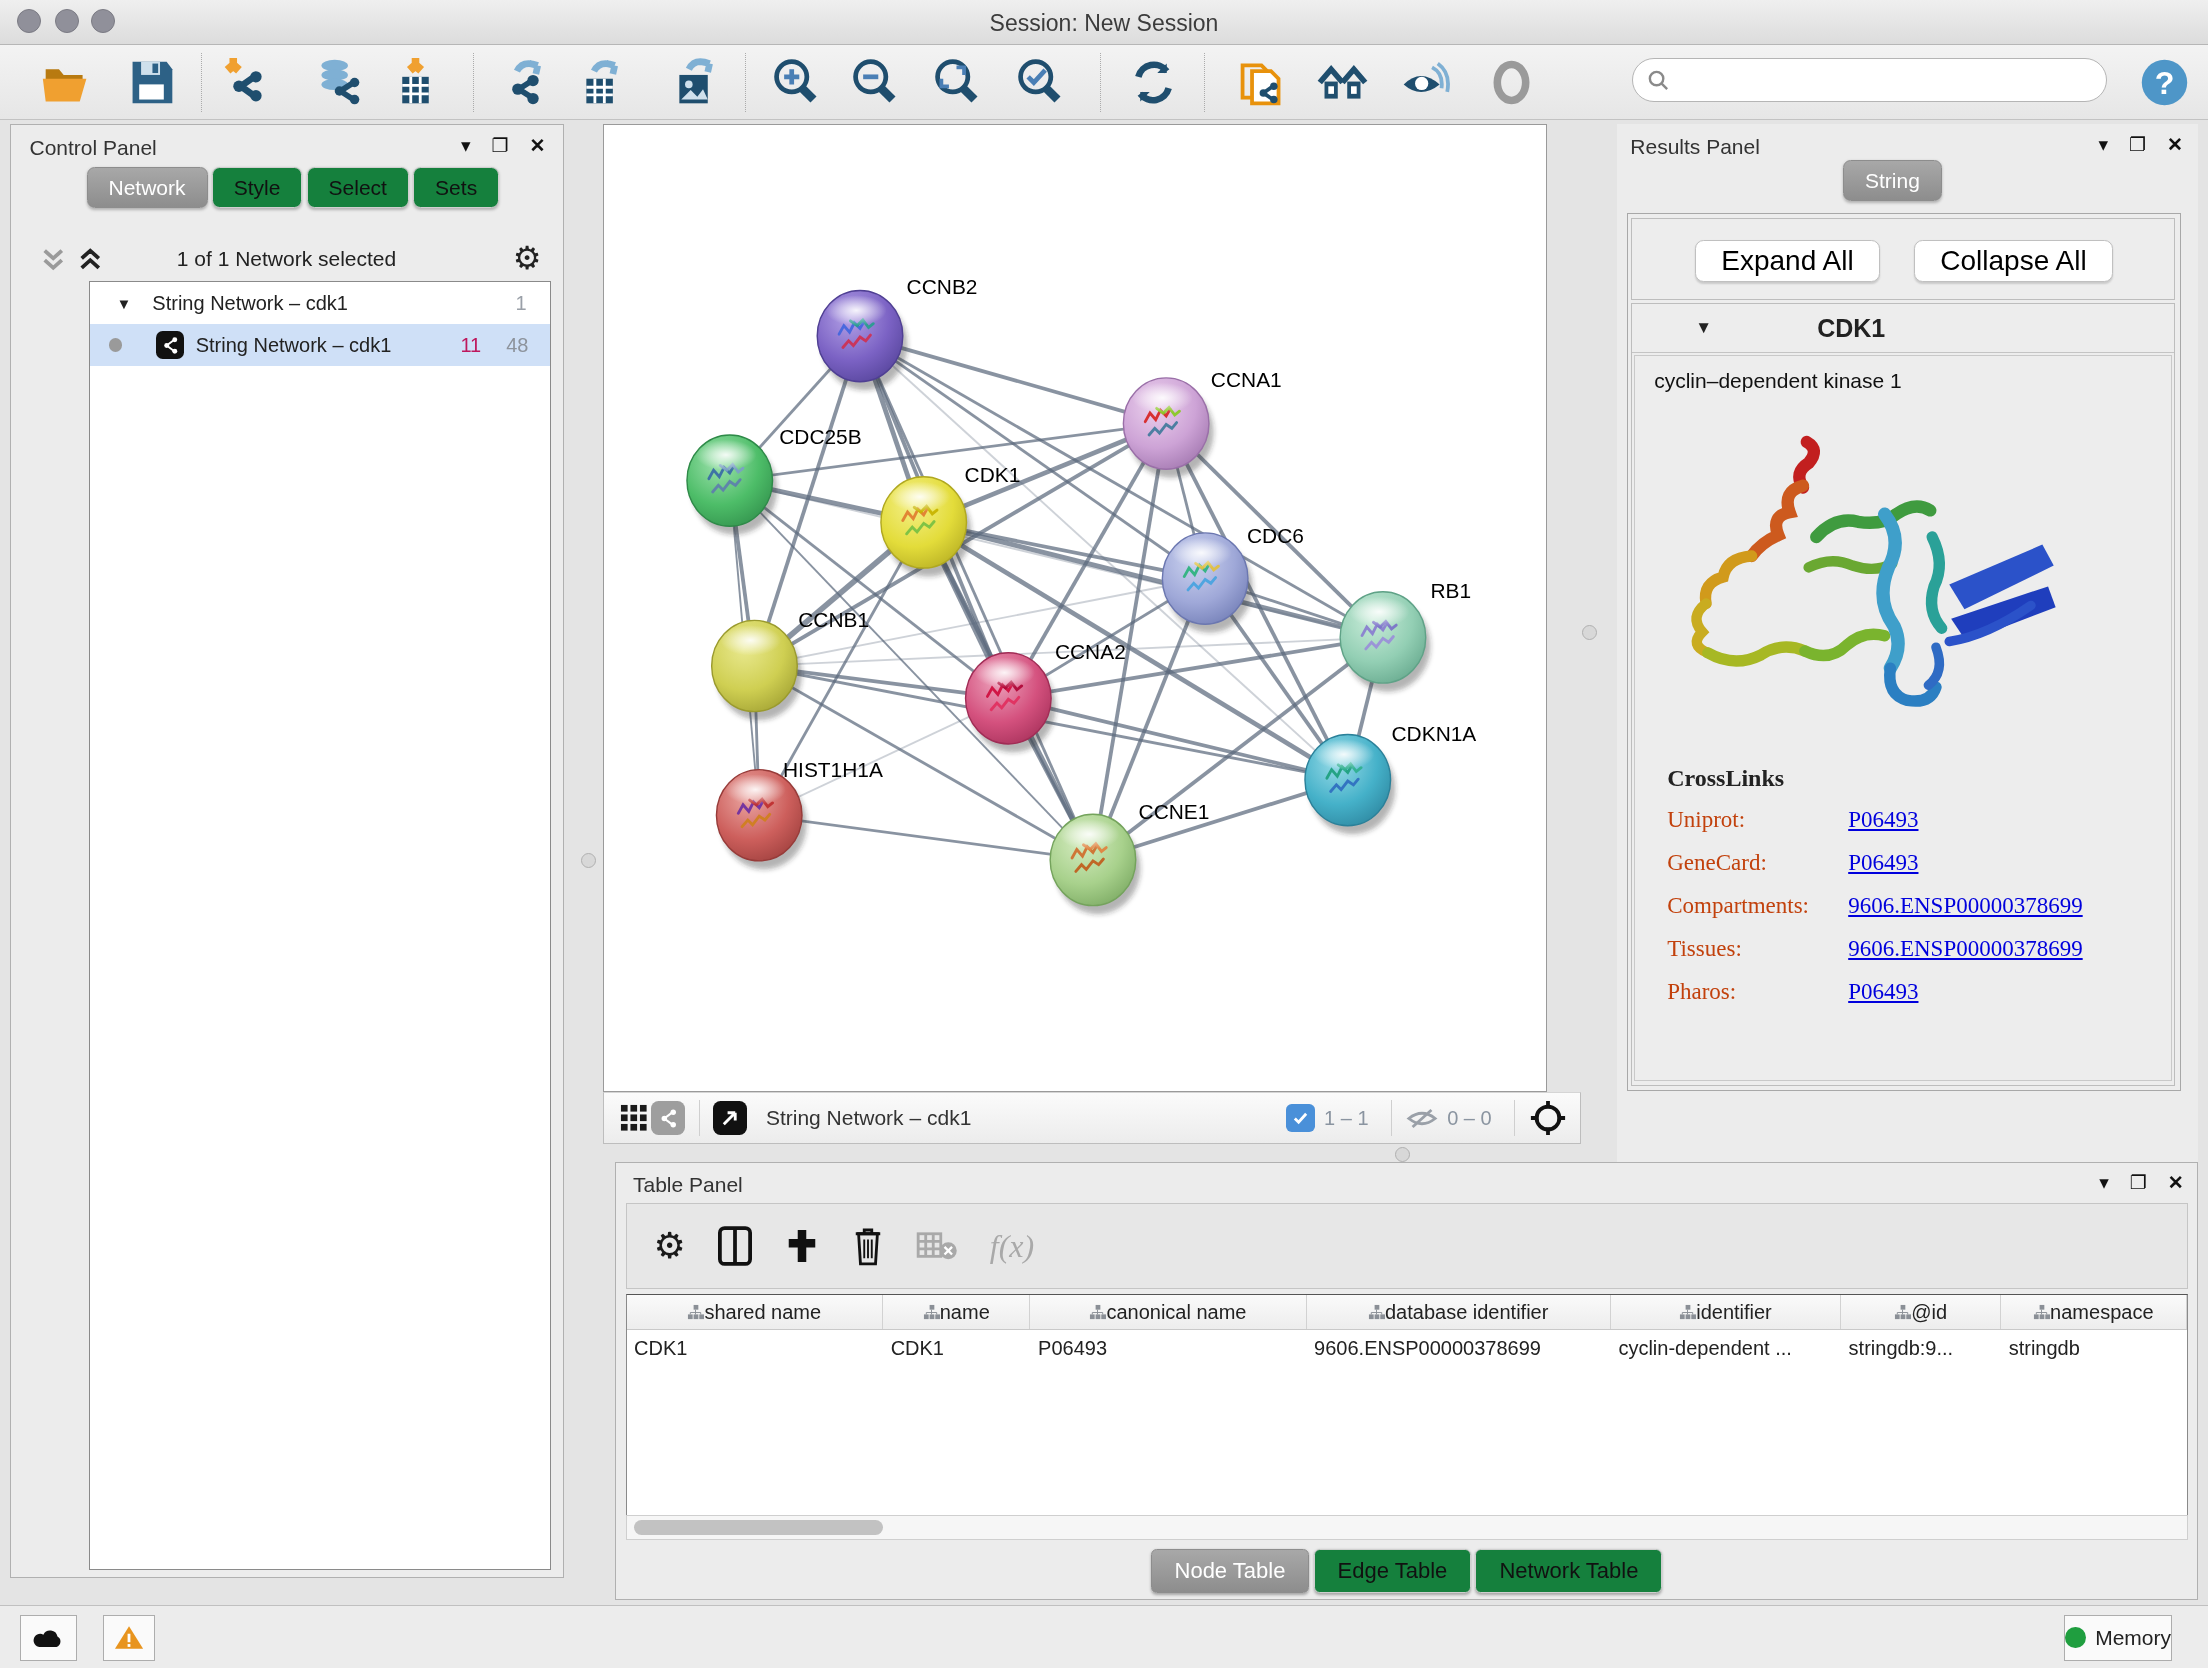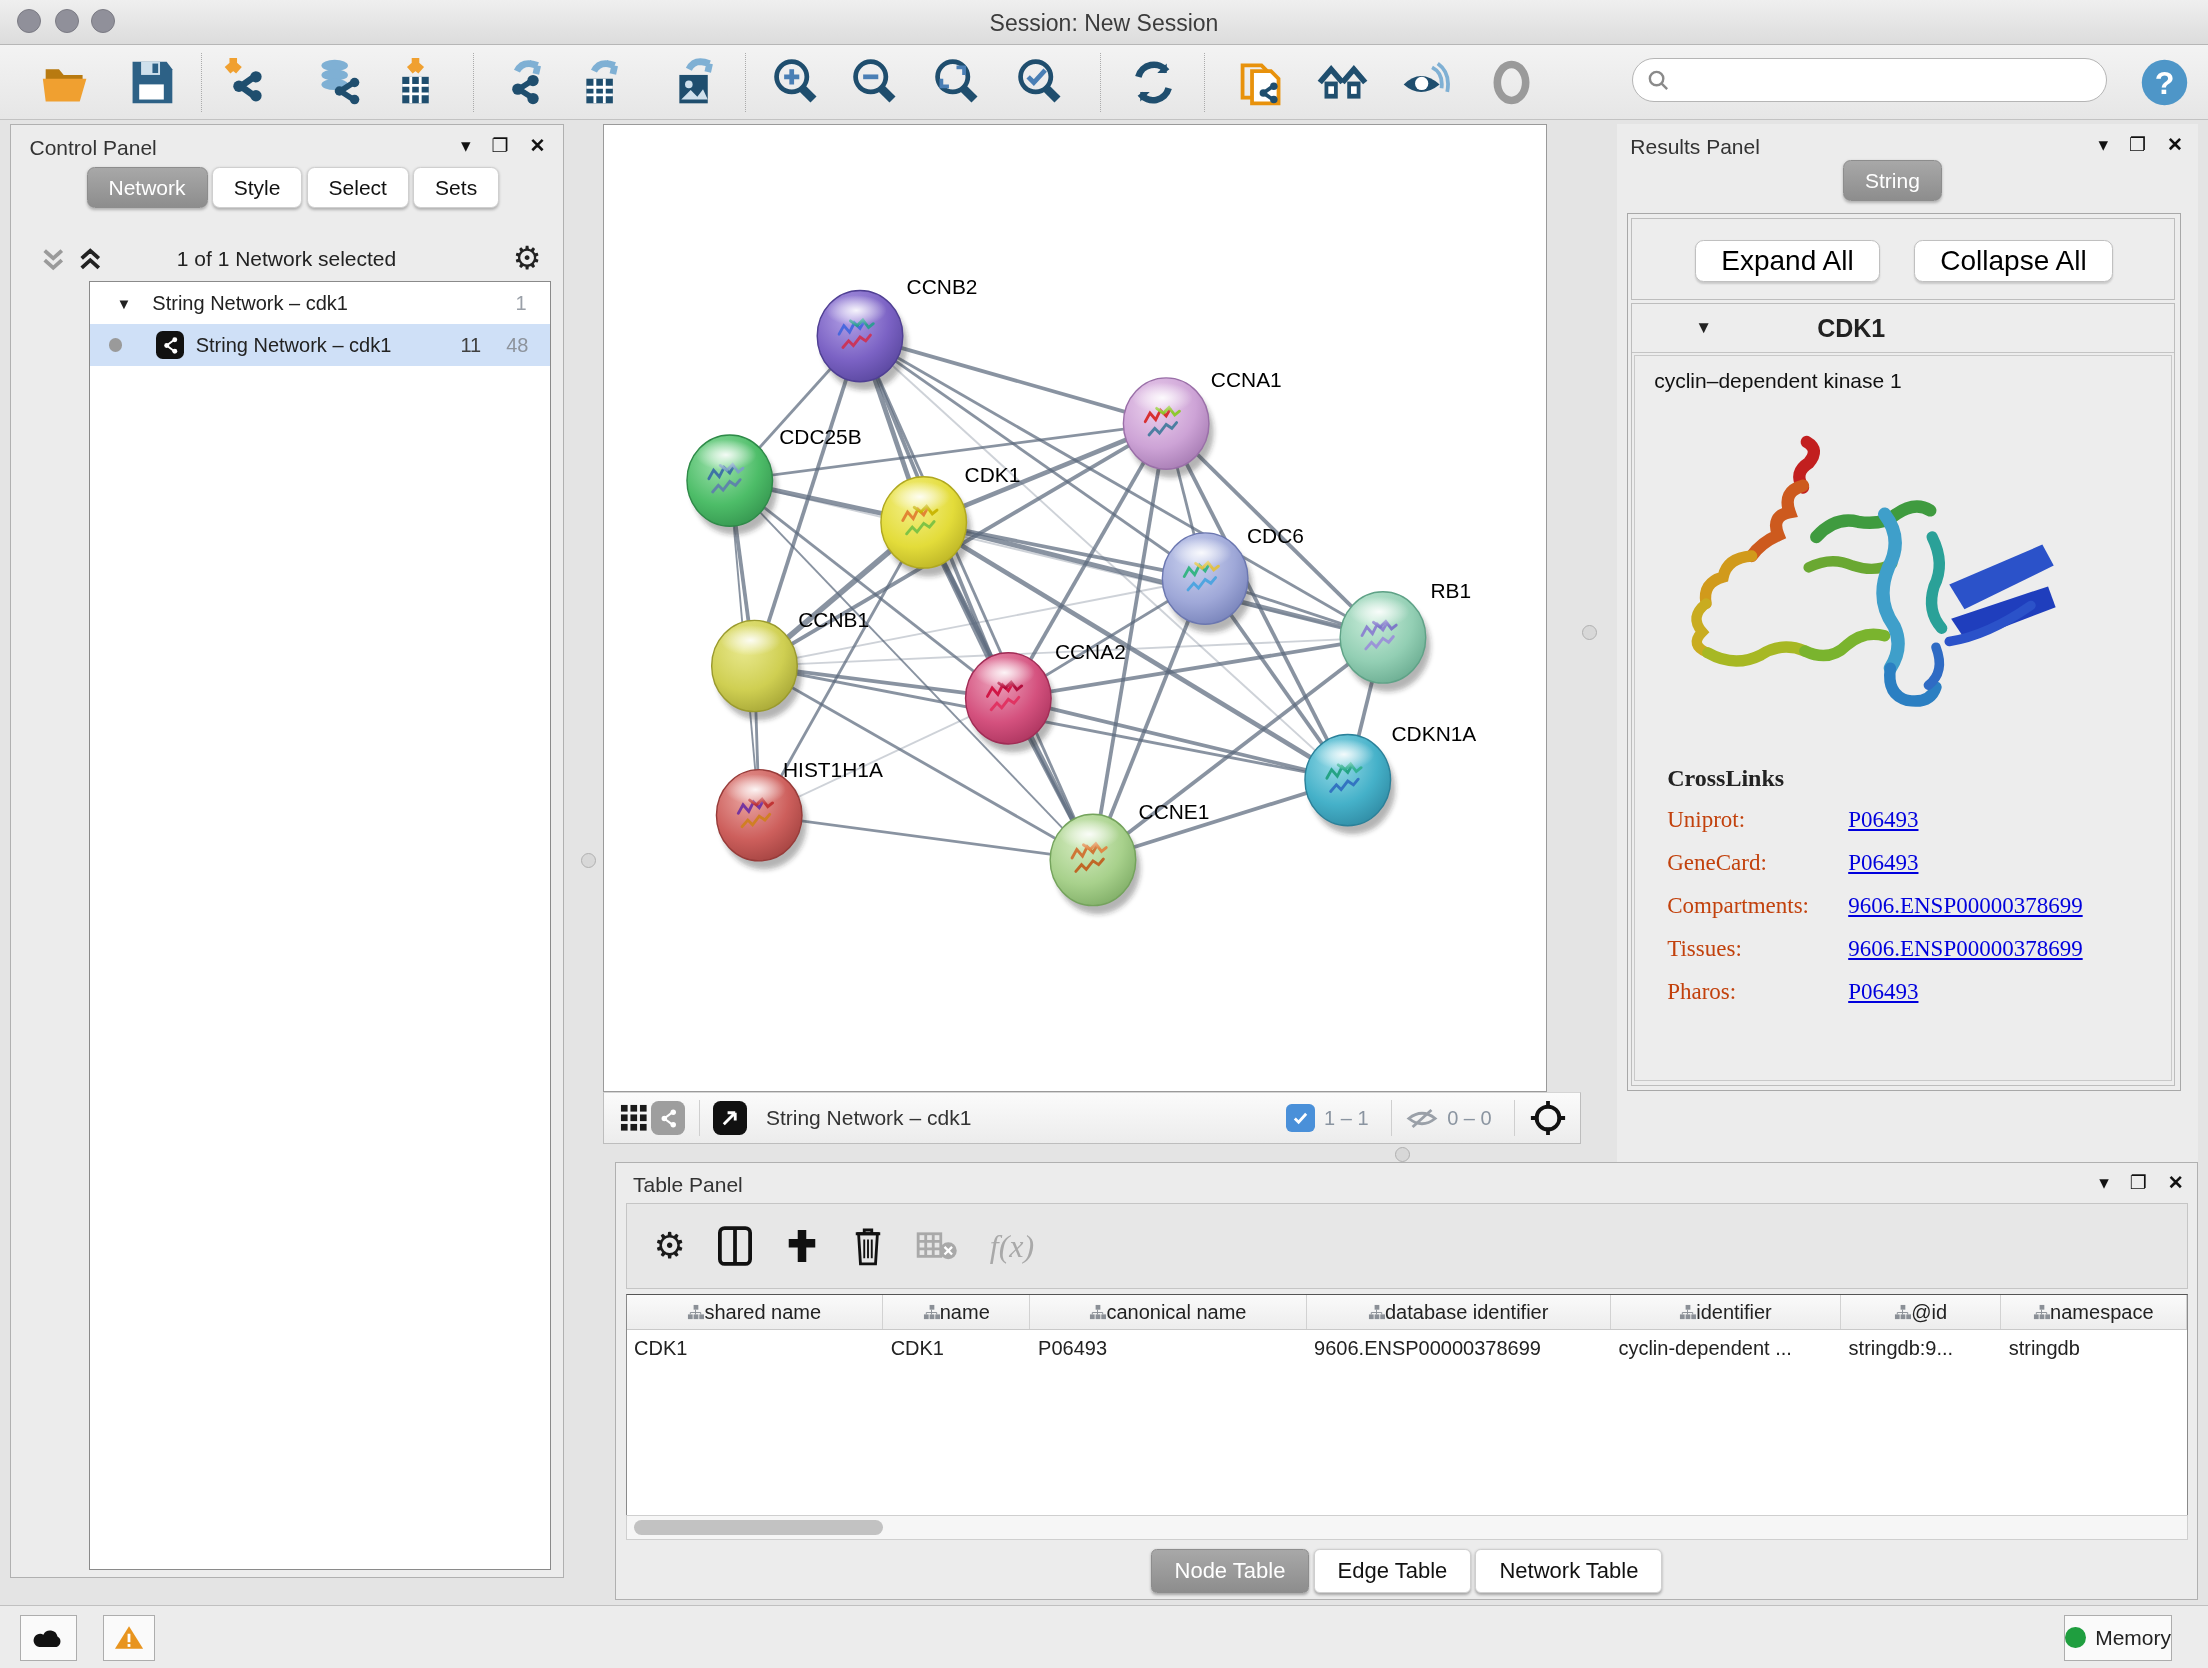--- a/index.html
+++ b/index.html
@@ -16,21 +16,21 @@
   #toolbar { left:0; top:45px; width:2208px; height:75px; background:linear-gradient(#f3f3f3,#e6e6e6); border-bottom:1px solid #c2c2c2; }
   .tbi { position:absolute; top:10.5px; width:53px; height:53px; cursor:pointer; }
   .tbsep { position:absolute; top:7.6px; height:59px; border-left:1.9px dotted #ababab; width:0; }
   #search-box { left:1632px; top:61px; width:475px; height:44px; background:#fff; border:1px solid #b5b5b5; border-radius:22px; display:flex; align-items:center; padding-left:13.3px; top:13.3px; }
   #search-input { border:none; outline:none; font-size:21px; width:409px; background:transparent; color:#333; }
 
   
   .panel-title { font-size:21px; color:#333; }
   .win-ctrls { position:absolute; display:flex; gap:21px; align-items:center; color:#111; }
   .wc { font-size:19px; line-height:19px; cursor:pointer; }
-  .tab { display:inline-block; border-radius:7.6px 7.6px 7.6px 7.6px; font-size:21px; padding:7.6px 21px; background:#ffffff; border:1px solid #cfcfcf; box-shadow:0 1.9px 2.9px rgba(0,0,0,.25); color:#111; cursor:pointer; }
+  .tab { display:inline-block; border-radius:7.6px 7.6px 7.6px 7.6px; font-size:21px; padding:7.6px 21px; background:#15803d; border:1px solid #cfcfcf; box-shadow:0 1.9px 2.9px rgba(0,0,0,.25); color:#111; cursor:pointer; }
   .tab.sel { background:linear-gradient(#a8a8a8,#8d8d8d); color:#fff; border-color:#8d8d8d; }
 
   
   #control-panel { left:9.5px; top:124px; width:554px; height:1454px; background:#ececec; border:1px solid #b0b0b0; }
   #cp-tabs { position:absolute; left:76px; top:42px; }
   #cp-select-row { position:absolute; left:0; top:112px; width:100%; height:44px; }
   #cp-tree { position:absolute; left:78px; top:156px; width:462px; height:1289px; background:#fff; border:1px solid #8a8a8a; }
   .tree-row { position:relative; height:42px; display:flex; align-items:center; font-size:20px; }
   .tree-row.sel { background:#cfe0f7; }
   .share-badge { width:28.5px; height:28.5px; border-radius:6.7px; background:#111; display:inline-flex; align-items:center; justify-content:center; margin-right:11.4px; }
@@ -287,21 +287,21 @@
       <span style="margin-left:19px;width:13.3px;height:13.3px;border-radius:50%;background:#9a9a9a;display:inline-block"></span>
       <span class="share-badge" style="margin-left:34px">
         <svg width="19" height="19" viewBox="0 0 20 20">
             <path d="M14 4 l-8 6 8 6" stroke="#fff" stroke-width="2" fill="none"></path>
             <circle cx="14.5" cy="4" r="2.6" fill="#fff"></circle>
             <circle cx="6" cy="10" r="2.6" fill="#fff"></circle>
             <circle cx="14.5" cy="16" r="2.6" fill="#fff"></circle>
           </svg>
       </span>
       <span>String Network – cdk1</span>
-      <span style="margin-left:auto;color:#404040">11</span>
+      <span style="margin-left:auto;color:#be185d">11</span>
       <span style="margin-left:25px;margin-right:21px;color:#8d939c">48</span>
     </div>
   </div>
 </div>
 
 <span class="knob" style="left:581px;top:853px"></span>
 <span class="knob" style="left:1582px;top:625px"></span>
 <span class="knob" style="left:1395px;top:1147px"></span>
 
 <div id="network-canvas" class="abs">

